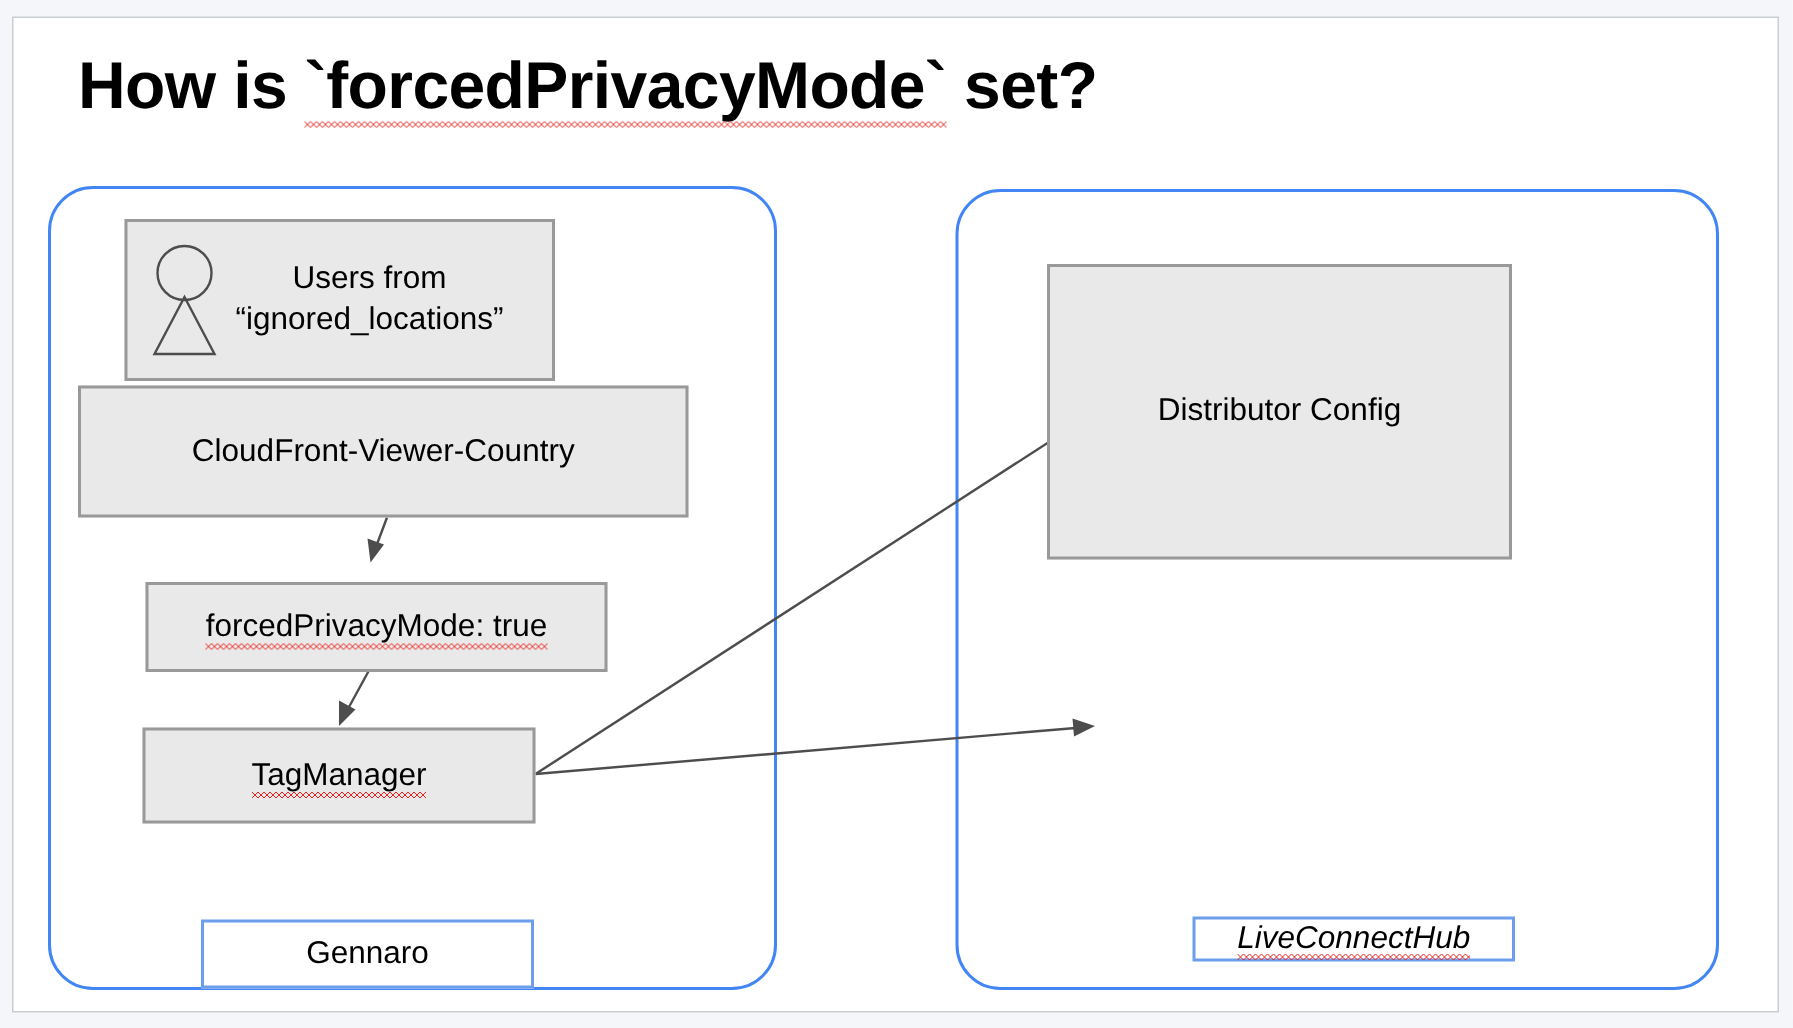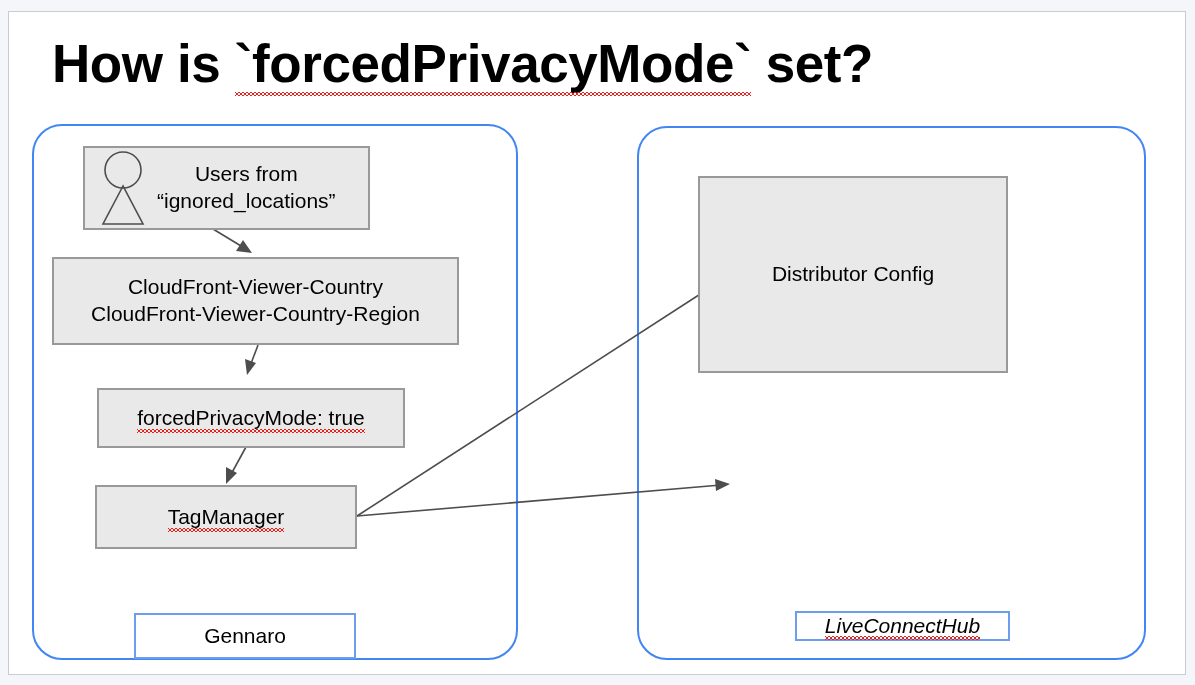--- a/index.html
+++ b/index.html
@@ -22,21 +22,21 @@
     width: 1178px;
     height: 664px;
     background: #ffffff;
     border: 1px solid #c8cdd0;
     box-sizing: border-box;
   }
   #title {
     position: absolute;
     left: 52px;
     top: 33px;
-    font-size: 53px;
+    font-size: 44px;
     font-weight: bold;
     color: #000000;
     letter-spacing: -0.4px;
     white-space: nowrap;
   }
   .sq {
     position: relative;
     display: inline-block;
   }
   .sq::after {
@@ -143,37 +143,36 @@
     <g>
       <line class="edge-line" x1="357" y1="516" x2="722" y2="280"></line>
       <polygon class="edge-head" points="730,275 714,279 719,288"></polygon>
     </g>
     <g>
       <line class="edge-line" x1="357" y1="516" x2="721" y2="485"></line>
       <polygon class="edge-head" points="730,484 715,479 716,491"></polygon>
     </g>
   </svg>
 
-  <div class="node node-actor" style="left:83px; top:146px; width:287px; height:84px;">
+  <div class="node node-actor" style="left:83px; top:146px; width:287px; height:108px;">
     <span class="actor-icon">
       <svg width="52" height="76" viewBox="0 0 52 76">
         <circle cx="26" cy="20" r="18" fill="none" stroke="#4d4d4d" stroke-width="1.6"></circle>
         <polygon points="26,36 6,74 46,74" fill="none" stroke="#4d4d4d" stroke-width="1.6"></polygon>
       </svg>
     </span>
     <span class="label-wrap">
       <span>Users from</span><br>
       <span>“ignored_locations”</span>
     </span>
   </div>
 
   <div class="node" style="left:52px; top:257px; width:407px; height:88px;">
     <span class="label-wrap">
       <span>CloudFront-Viewer-Country</span><br>
-      <span>CloudFront-Viewer-Country-Region</span>
     </span>
   </div>
 
   <div class="node" style="left:97px; top:388px; width:308px; height:60px;">
     <span class="sq">forcedPrivacyMode: true</span>
   </div>
 
   <div class="node" style="left:95px; top:485px; width:262px; height:64px;">
     <span class="sq">TagManager</span>
   </div>

